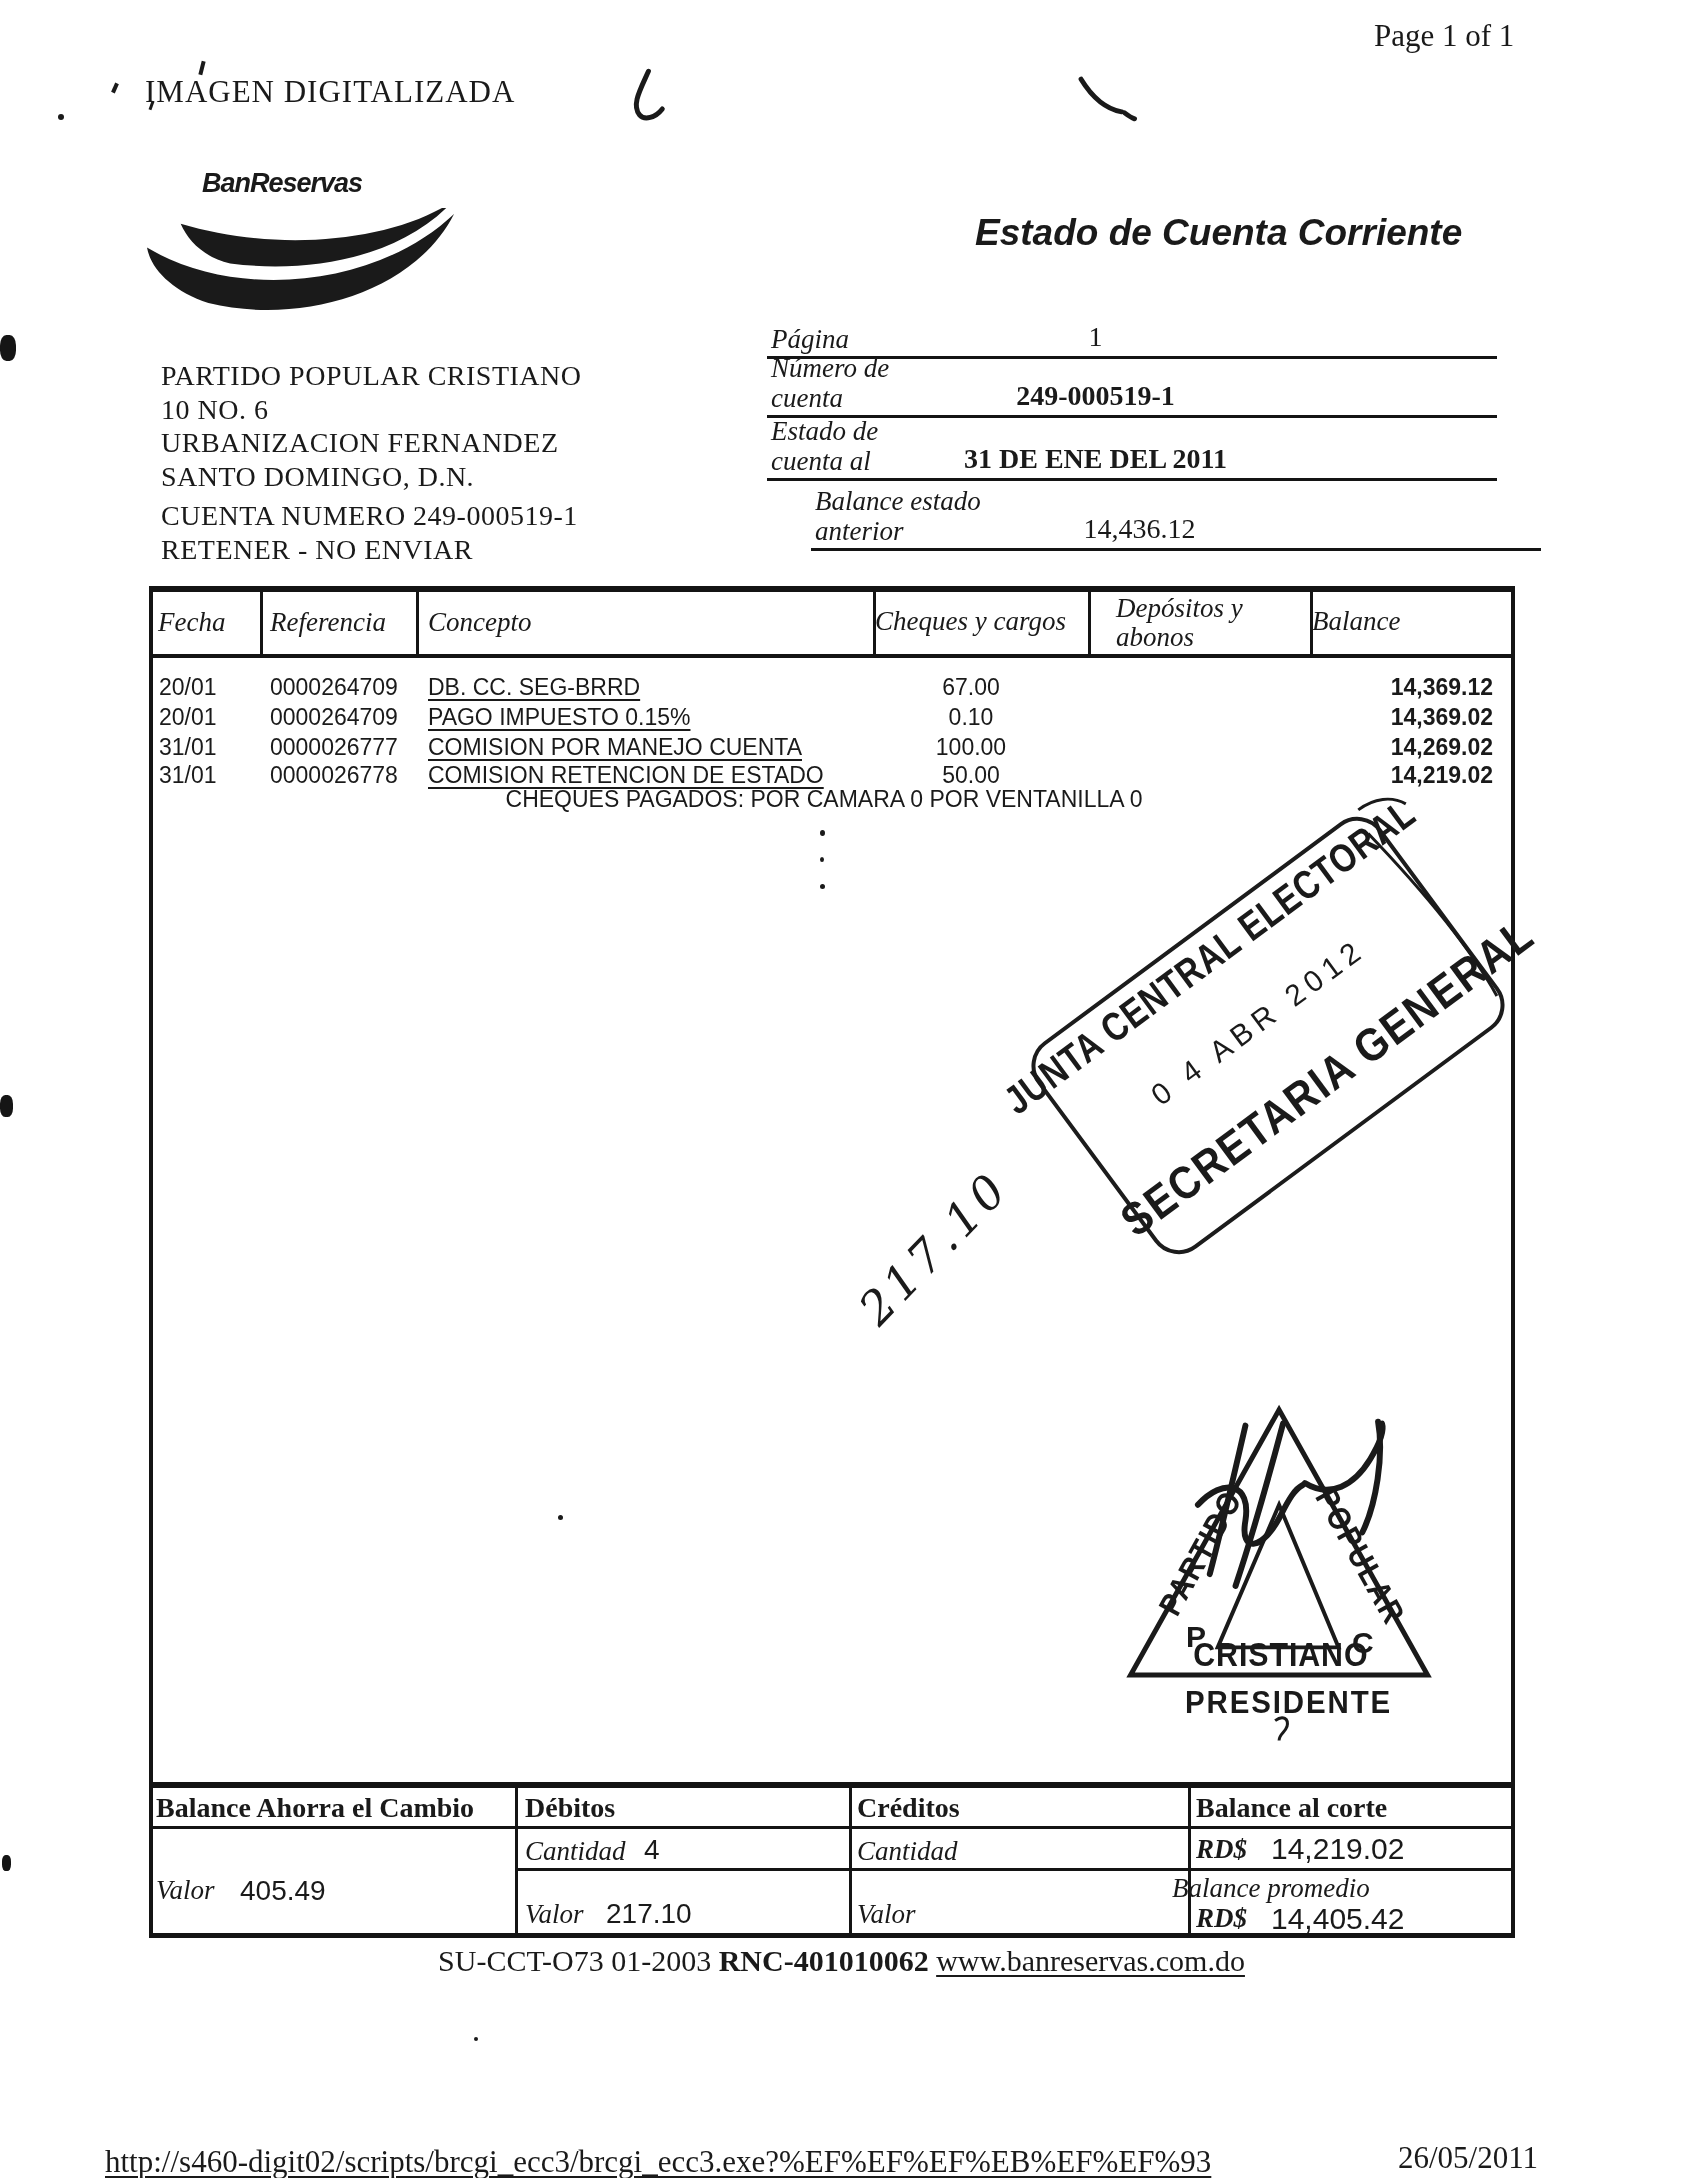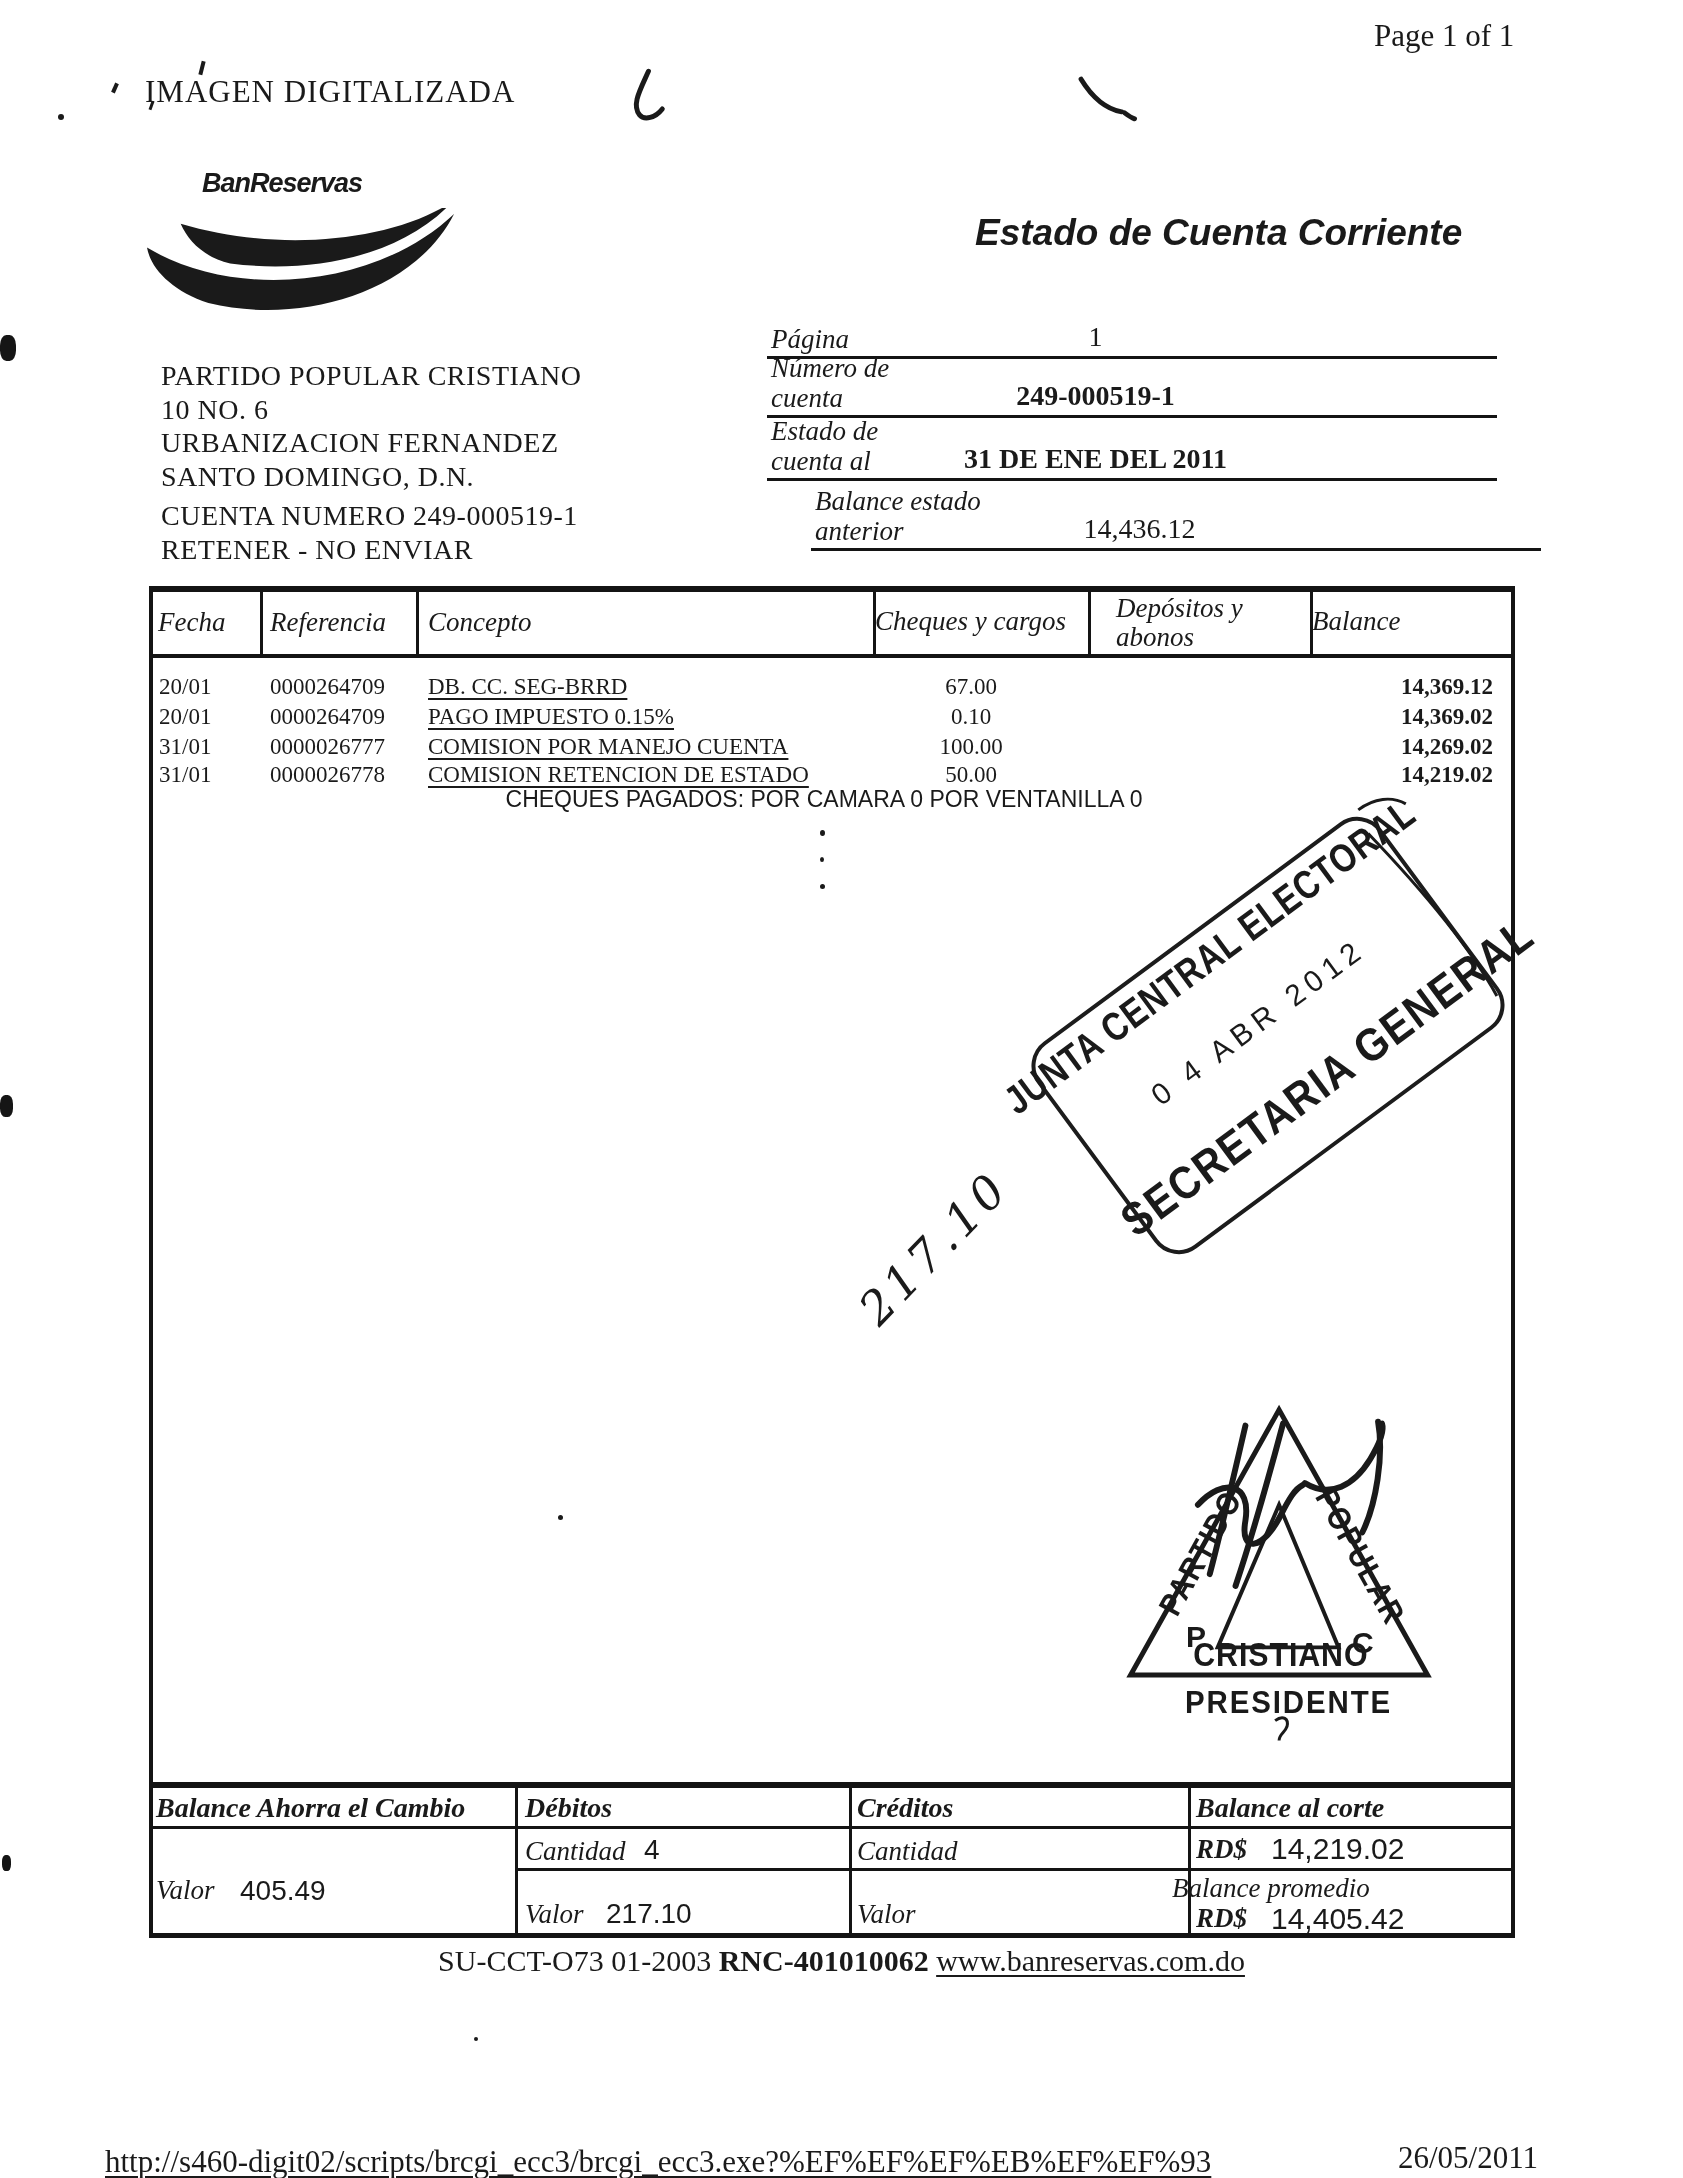--- a/index.html
+++ b/index.html
@@ -24,29 +24,29 @@
   .frow{left:767px;width:730px;border-bottom:3px solid #141414;}
   .frow .lab{position:absolute;left:4px;bottom:2px;font-style:italic;font-size:27px;line-height:30px;white-space:nowrap;}
   .frow .val{position:absolute;left:45%;transform:translateX(-50%);bottom:3px;font-size:28px;white-space:nowrap;}
   
   .hline{background:#141414;}
   .vline{background:#141414;}
   
   .th{font-style:italic;font-size:27px;font-family:"Liberation Serif",serif;white-space:nowrap;}
   .thc{text-align:left;white-space:normal;line-height:29px;}
   
-  .txrow{left:149px;width:1366px;height:30px;font-family:Liberation Serif, serif;font-size:23px;}
+  .txrow{left:149px;width:1366px;height:30px;font-family:Liberation Sans, sans-serif;font-size:23px;}
   .txrow .c1{position:absolute;left:10px;}
   .txrow .c2{position:absolute;left:121px;}
   .txrow .c3{position:absolute;left:279px;}
   .txrow .c4{position:absolute;left:725px;width:194px;text-align:center;}
   .txrow .c6{position:absolute;left:1161px;width:183px;text-align:right;font-weight:bold;}
   .txnote{left:428px;width:792px;text-align:center;font-family:"Liberation Sans",sans-serif;font-size:23px;}
   
-  .sum-h{font-style:italic;font-weight:bold;font-size:28px;white-space:nowrap;}
+  .sum-h{font-weight:bold;font-size:28px;white-space:nowrap;}
   .sum-lab{font-style:italic;font-size:27px;white-space:nowrap;}
   .sum-val{font-family:"Liberation Sans",sans-serif;font-size:28px;white-space:nowrap;}
   
   .jce-box{
     left:1054px;top:907px;width:420px;height:249px;
     border:4px solid #1c1c1c;border-radius:30px;
     transform:rotate(-36.5deg);
     font-family:"Liberation Sans",sans-serif;
   }
   .jce-l1{position:absolute;top:4px;left:50%;transform:translateX(-50%) scaleX(.82);font-size:40px;font-weight:bold;letter-spacing:1px;white-space:nowrap;}

